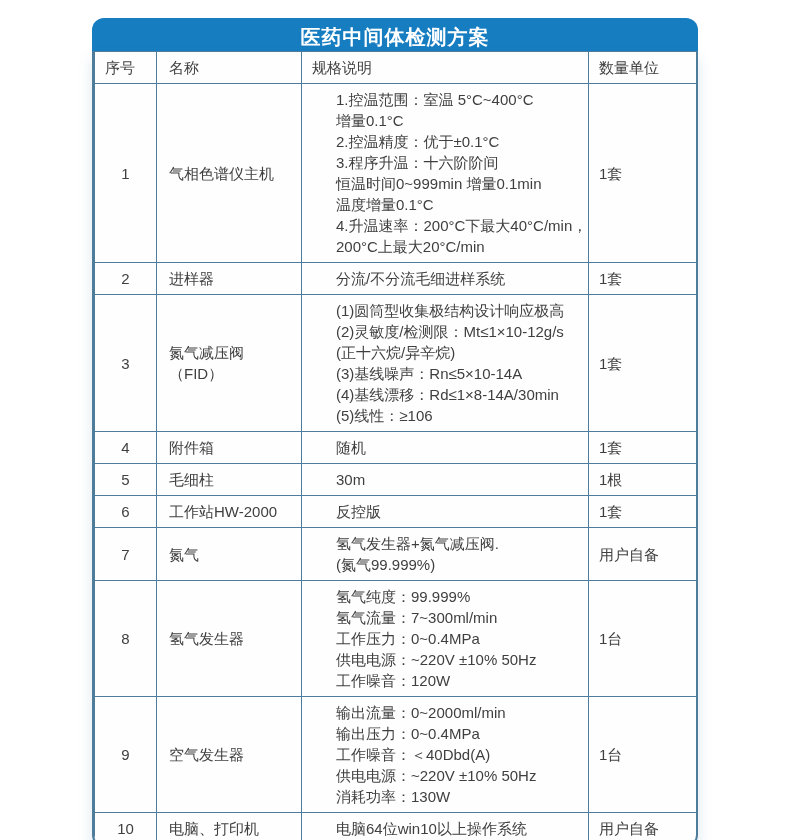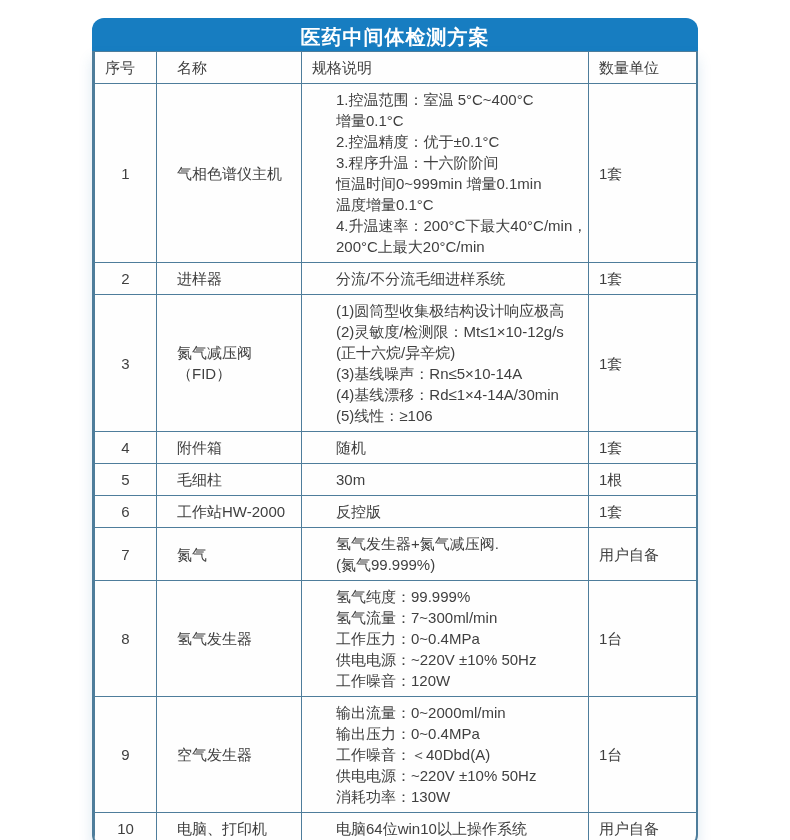--- a/index.html
+++ b/index.html
@@ -58,21 +58,21 @@
     line-height: 21px;
     vertical-align: middle;
     text-align: left;
     font-weight: 400;
     height: 24px;
     overflow: hidden;
   }
   th { height: 23px; }
   th.c-no, td.c-no { text-align: center; padding-left: 4px; padding-right: 4px; margin-top: 28px; }
   th.c-no { text-align: left; padding-left: 10px; }
-  td.c-name, th.c-name { padding-left: 20px; }
+  td.c-name, th.c-name { padding-left: 12px; }
   .spec-line { white-space: nowrap; margin-left: 24px; }
 </style>
 </head>
 <body>
 
 <div class="sheet">
   <div class="title-bar">
     <span>医药中间体检测方案</span>
   </div>
   <div class="table-wrap">
@@ -116,21 +116,21 @@
             <td class="c-qty">1套</td>
           </tr>
           <tr>
             <td class="c-no">3</td>
             <td class="c-name">氮气减压阀（FID）</td>
             <td class="c-spec">
               <div class="spec-line">(1)圆筒型收集极结构设计响应极高</div>
               <div class="spec-line">(2)灵敏度/检测限：Mt≤1×10-12g/s</div>
               <div class="spec-line">(正十六烷/异辛烷)</div>
               <div class="spec-line">(3)基线噪声：Rn≤5×10-14A</div>
-              <div class="spec-line">(4)基线漂移：Rd≤1×4-14A/30min</div>
+              <div class="spec-line">(4)基线漂移：Rd≤1×8-14A/30min</div>
               <div class="spec-line">(5)线性：≥106</div>
             </td>
             <td class="c-qty">1套</td>
           </tr>
           <tr>
             <td class="c-no">4</td>
             <td class="c-name">附件箱</td>
             <td class="c-spec">
               <div class="spec-line">随机</div>
             </td>

